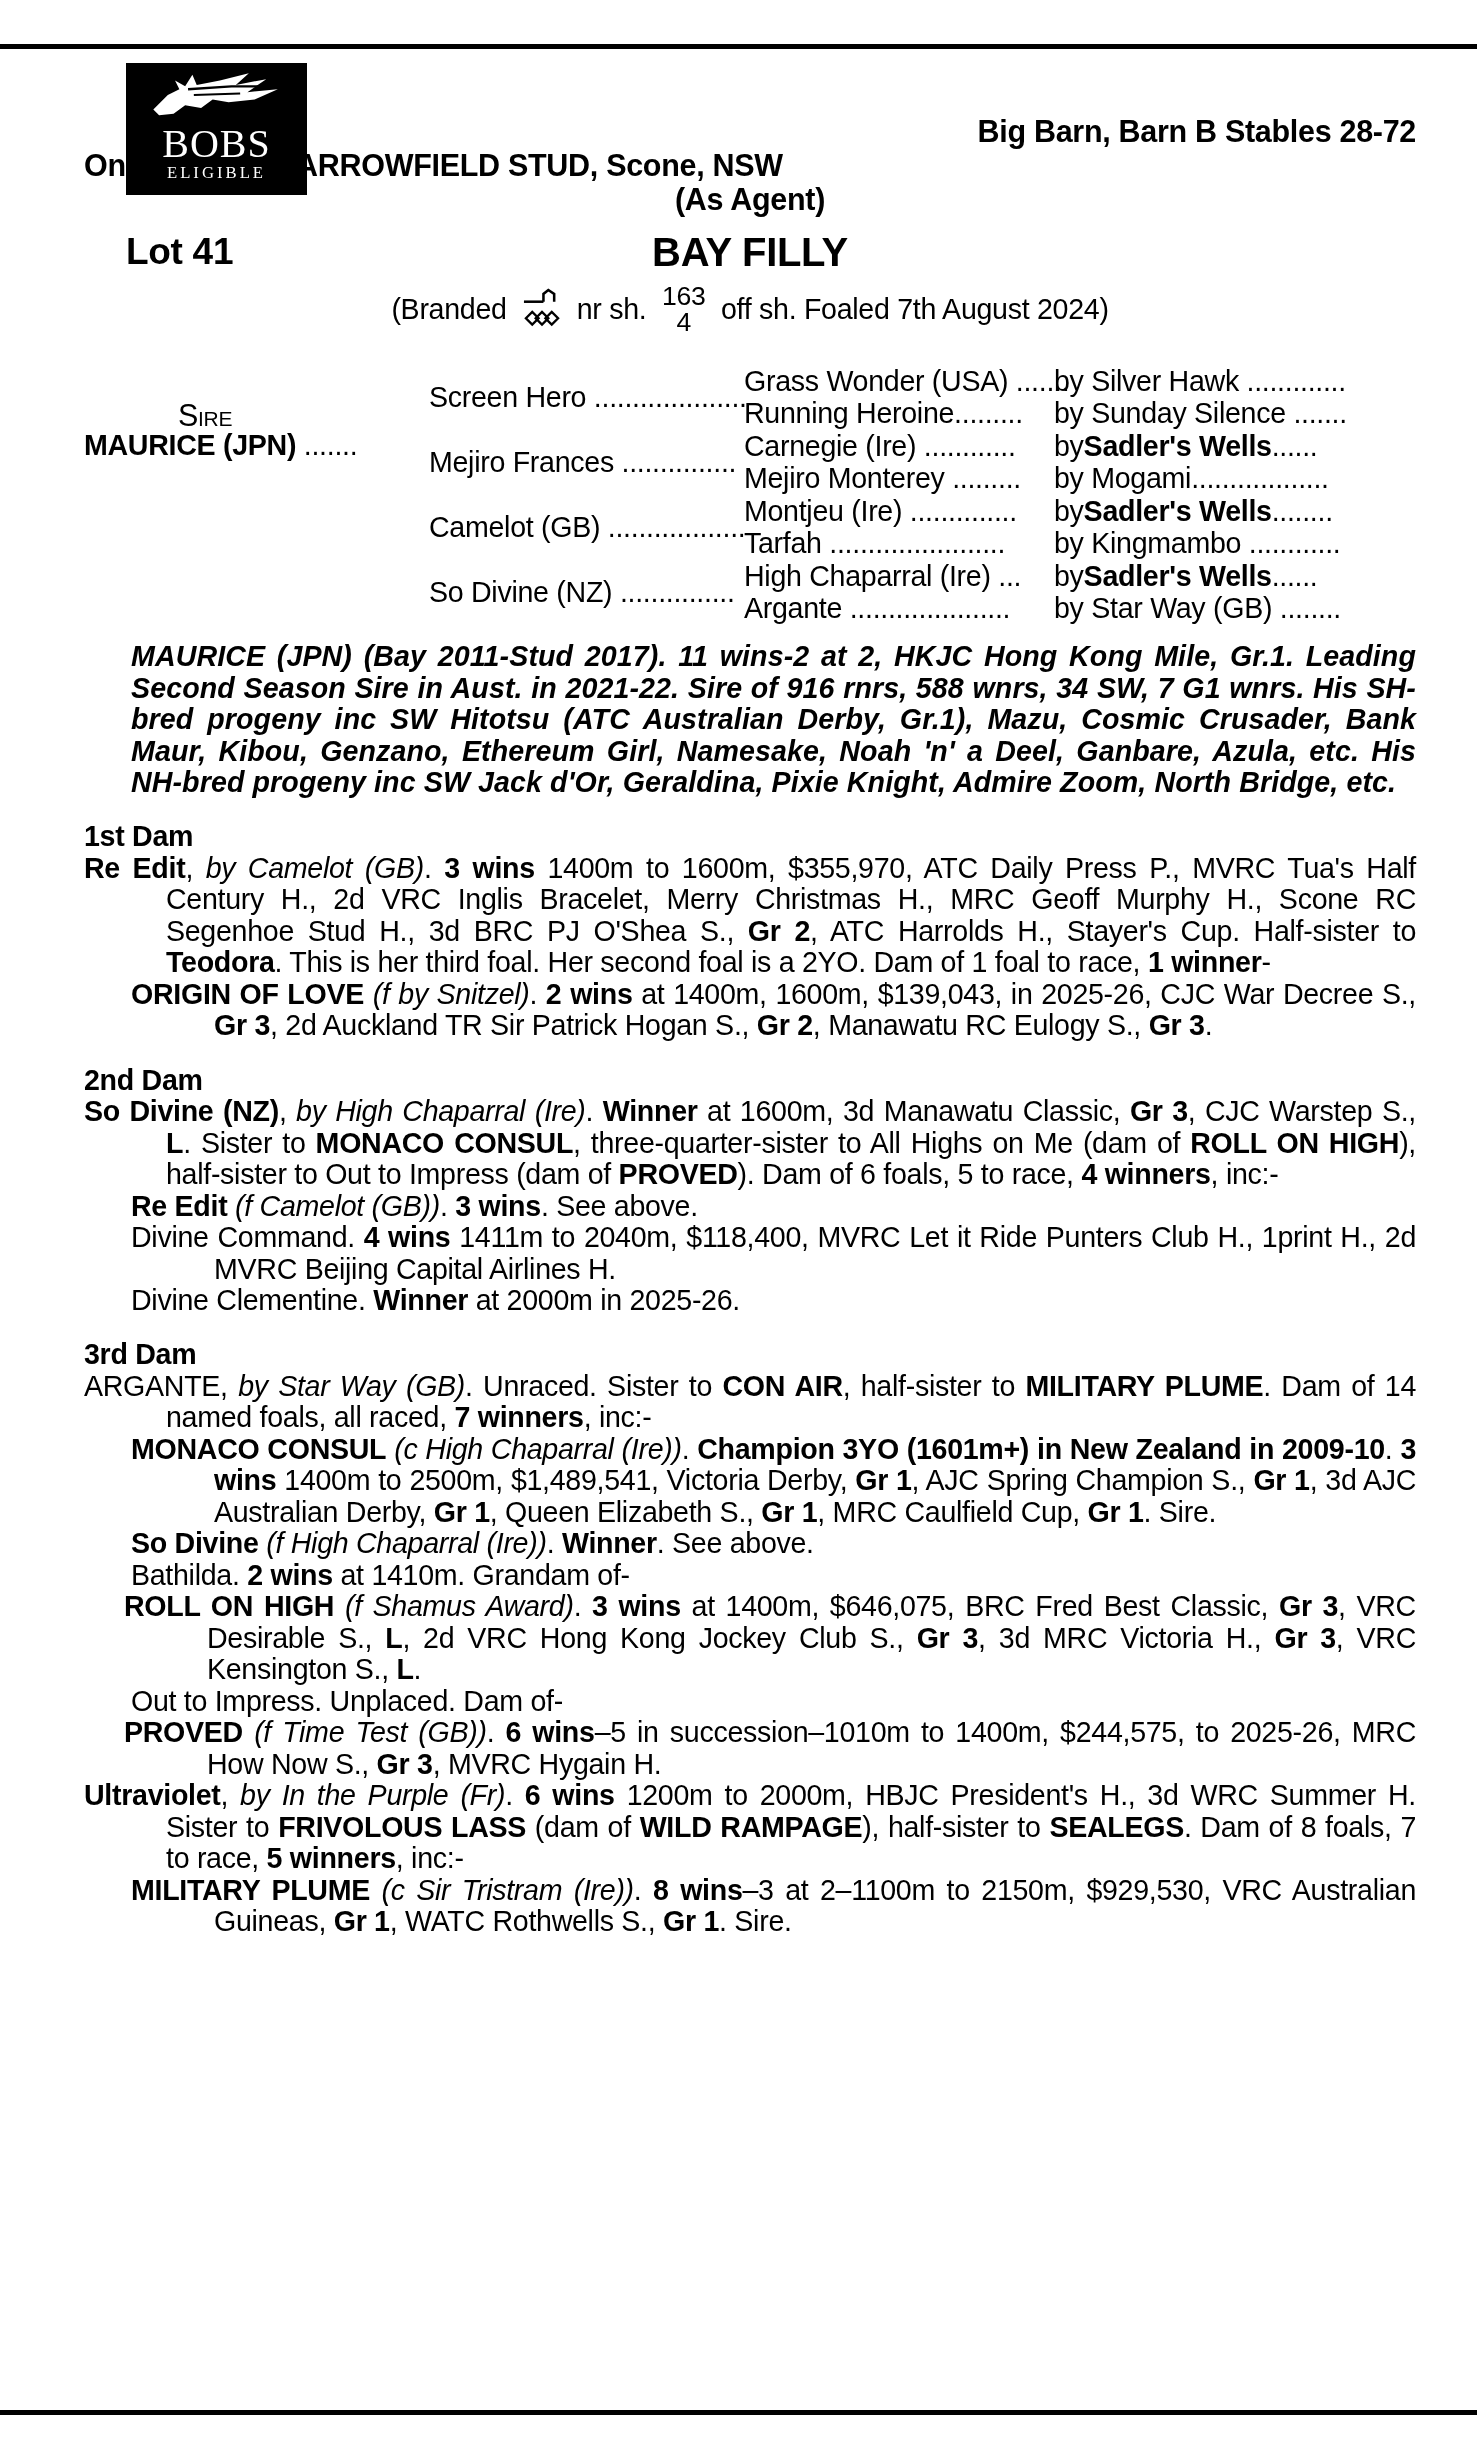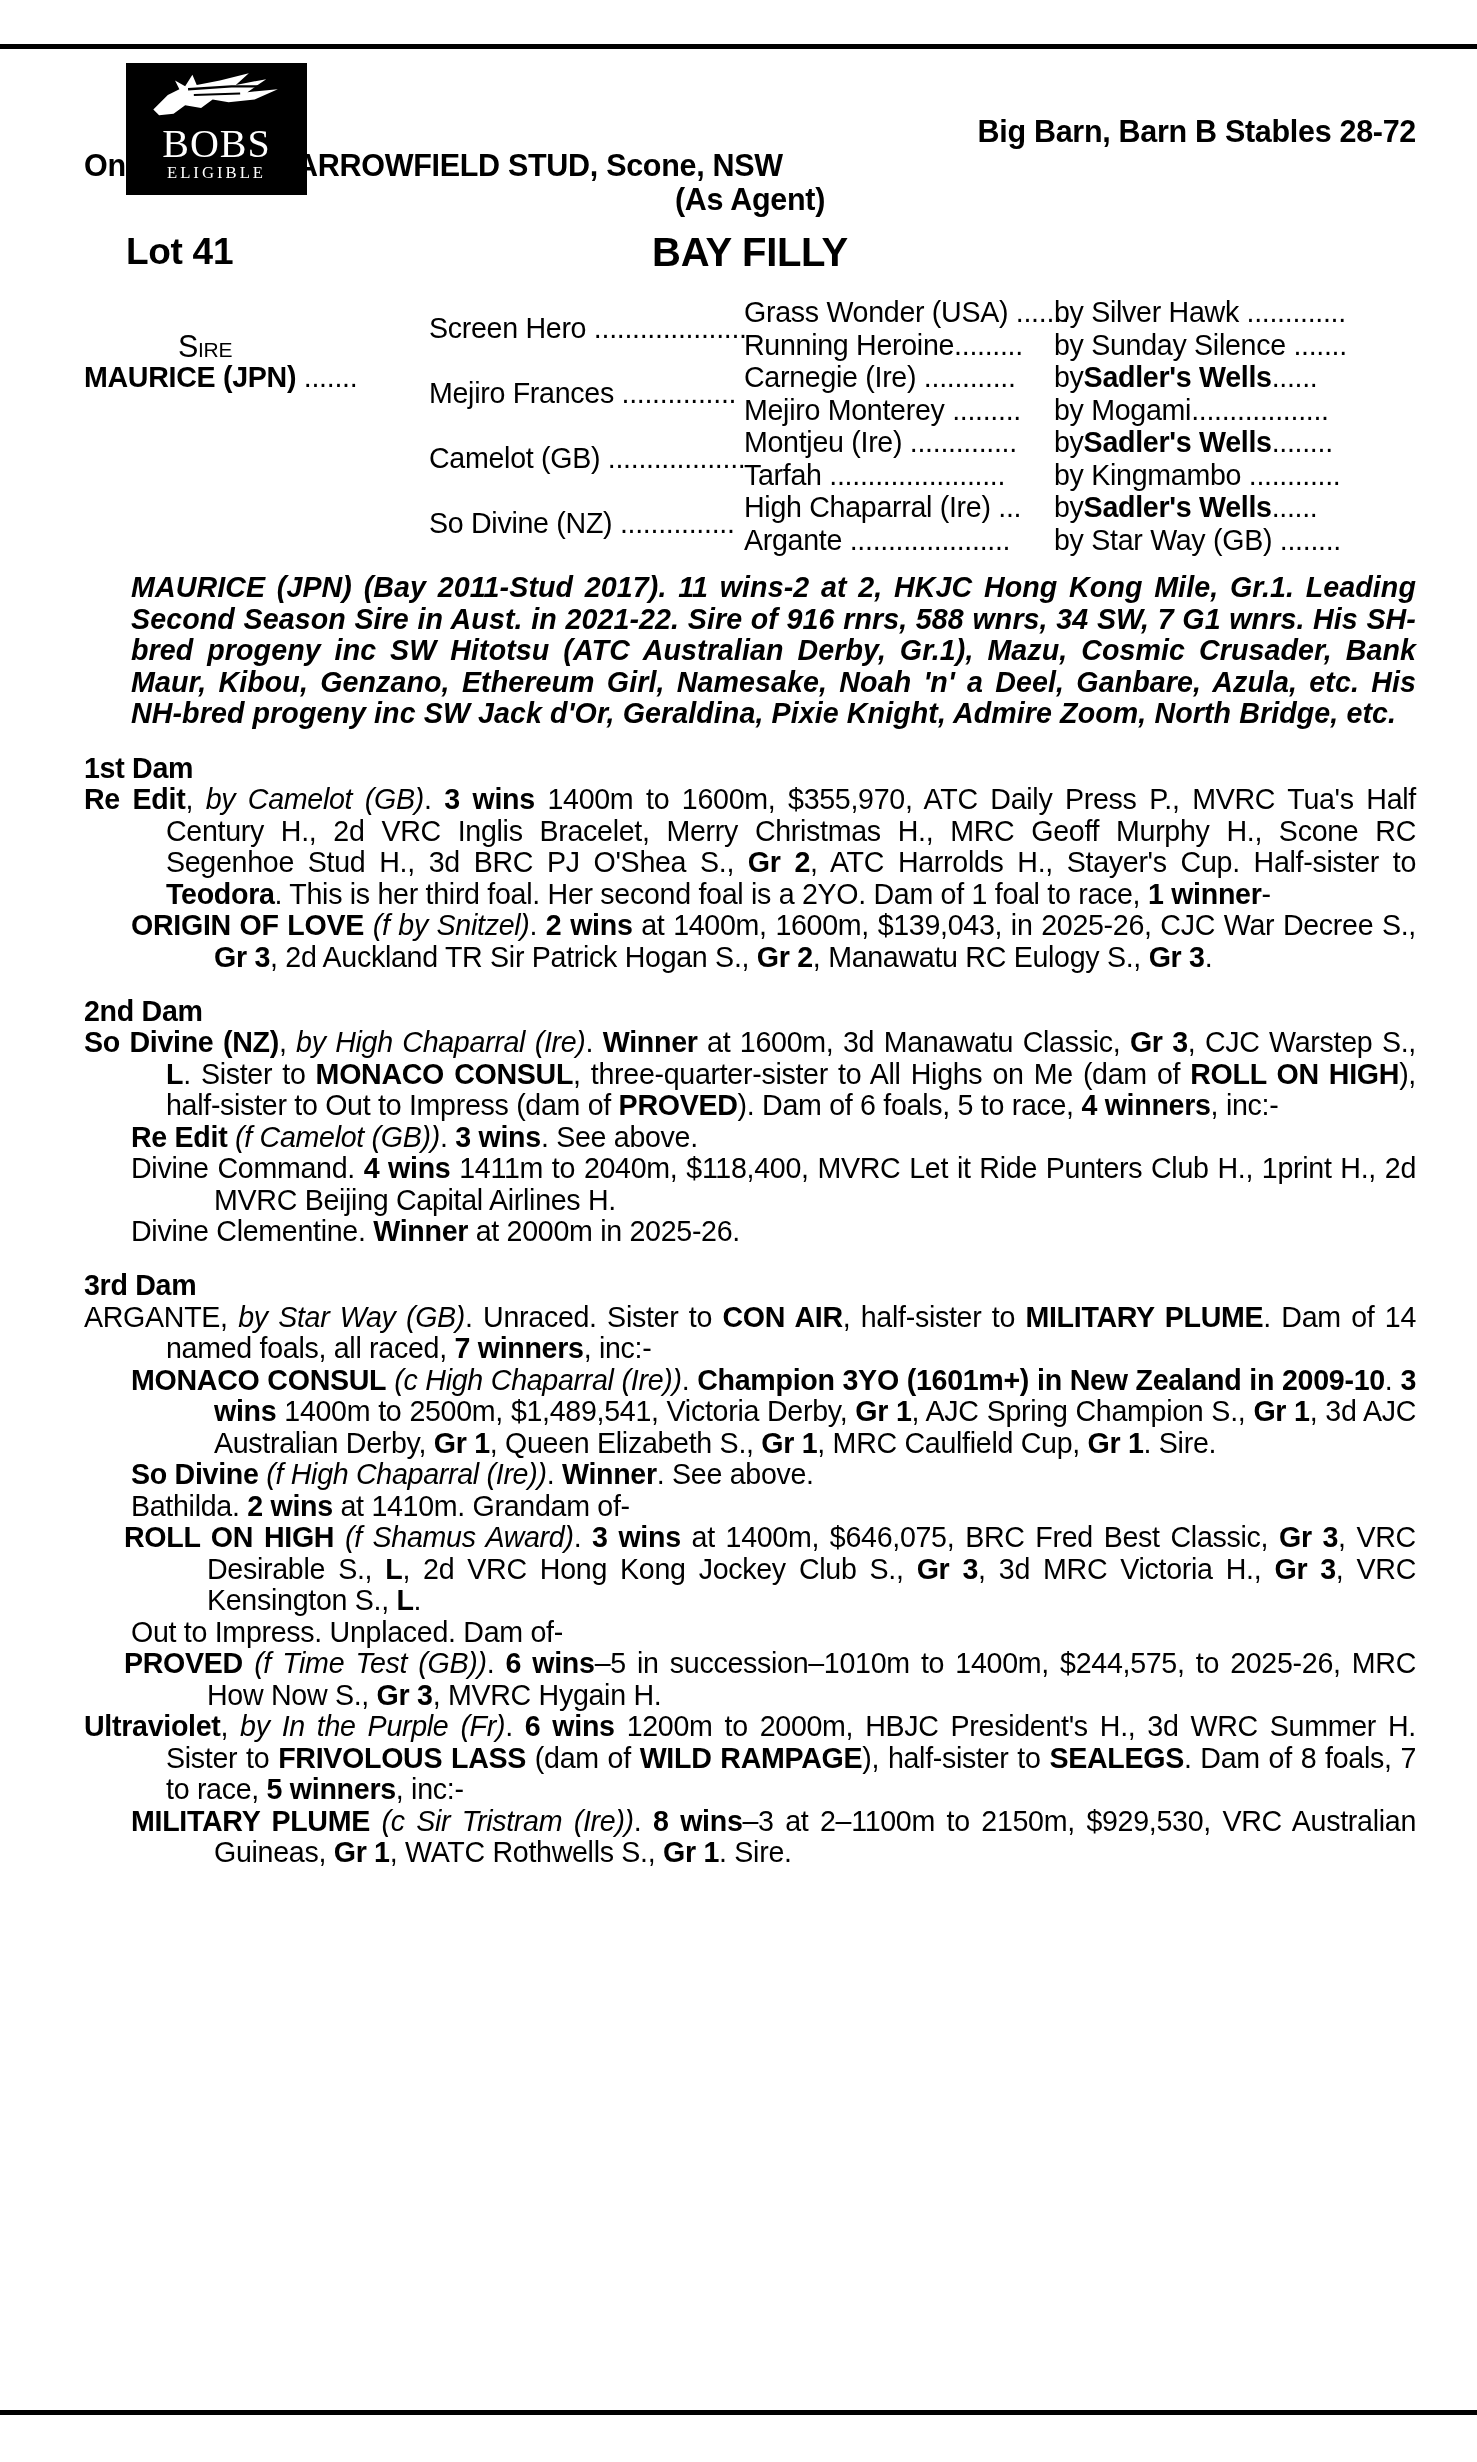--- a/index.html
+++ b/index.html
@@ -79,20 +79,36 @@
       <div class="hline barn">Big Barn, Barn B Stables 28-72</div>
       <div class="hline acct">On Account of ARROWFIELD STUD, Scone, NSW</div>
       <div class="hline agent">(As Agent)</div>
     </div>
 
     <div class="titlerow">
       <div class="lot">Lot 41</div>
       <div class="title">BAY FILLY</div>
     </div>
 
+    <div class="branded">
+      <span>(Branded</span>
+      <svg class="brand-mark" width="39" height="43" viewBox="0 0 40 44">
+        <path d="M2 14 H22" stroke="#000" stroke-width="2.6" fill="none"></path>
+        <path d="M22 14 V6 L27 2 L33 6 V14" stroke="#000" stroke-width="2.6" fill="none"></path>
+        <path d="M4 31 l6.5 -6.5 6.5 6.5 -6.5 6.5 z" stroke="#000" stroke-width="2.4" fill="none"></path>
+        <path d="M14 31 l6.5 -6.5 6.5 6.5 -6.5 6.5 z" stroke="#000" stroke-width="2.4" fill="none"></path>
+        <path d="M24 31 l6.5 -6.5 6.5 6.5 -6.5 6.5 z" stroke="#000" stroke-width="2.4" fill="none"></path>
+      </svg>
+      <span>nr sh.</span>
+      <span class="frac">
+        <span>163</span>
+        <span>4</span>
+      </span>
+      <span>off sh. Foaled 7th August 2024)</span>
+    </div>
 
     <div class="pedigree">
       <div class="pcell c1" style="grid-row:1/5">
         <div class="gen1-label">Sire</div>
         <div class="gen1-name"><span class="b">MAURICE (JPN)</span><span> .......</span></div>
       </div>
 
       <div class="pcell c2" style="grid-row:1/3">Screen Hero ....................</div>
       <div class="pcell c2" style="grid-row:3/5">Mejiro Frances ...............</div>
       <div class="pcell c2" style="grid-row:5/7">Camelot (GB) ..................</div>

